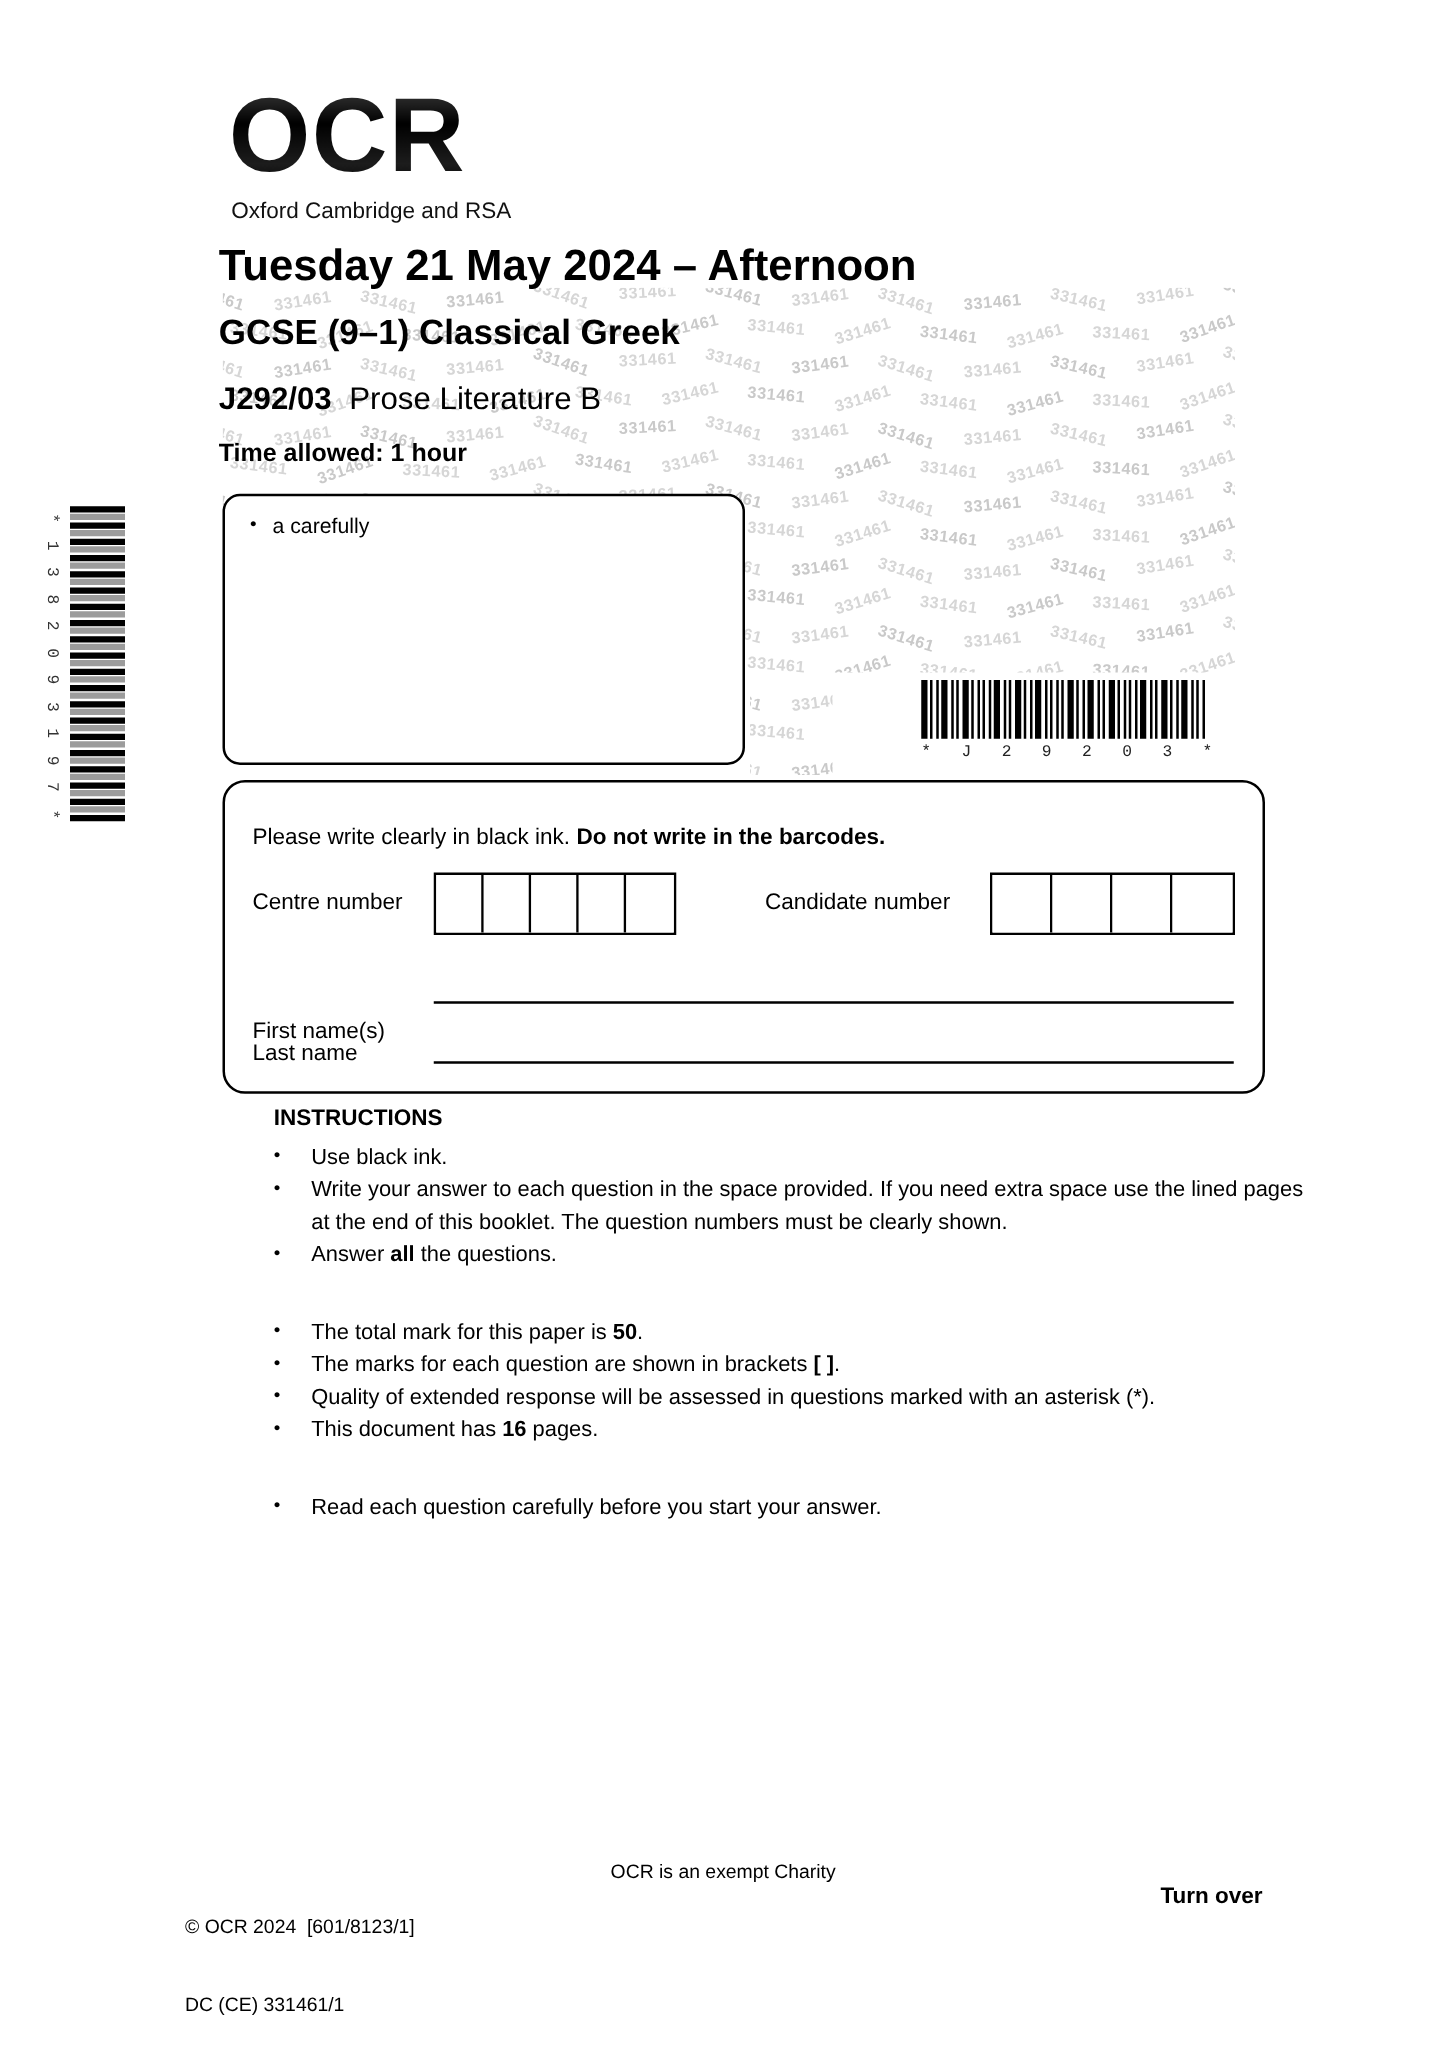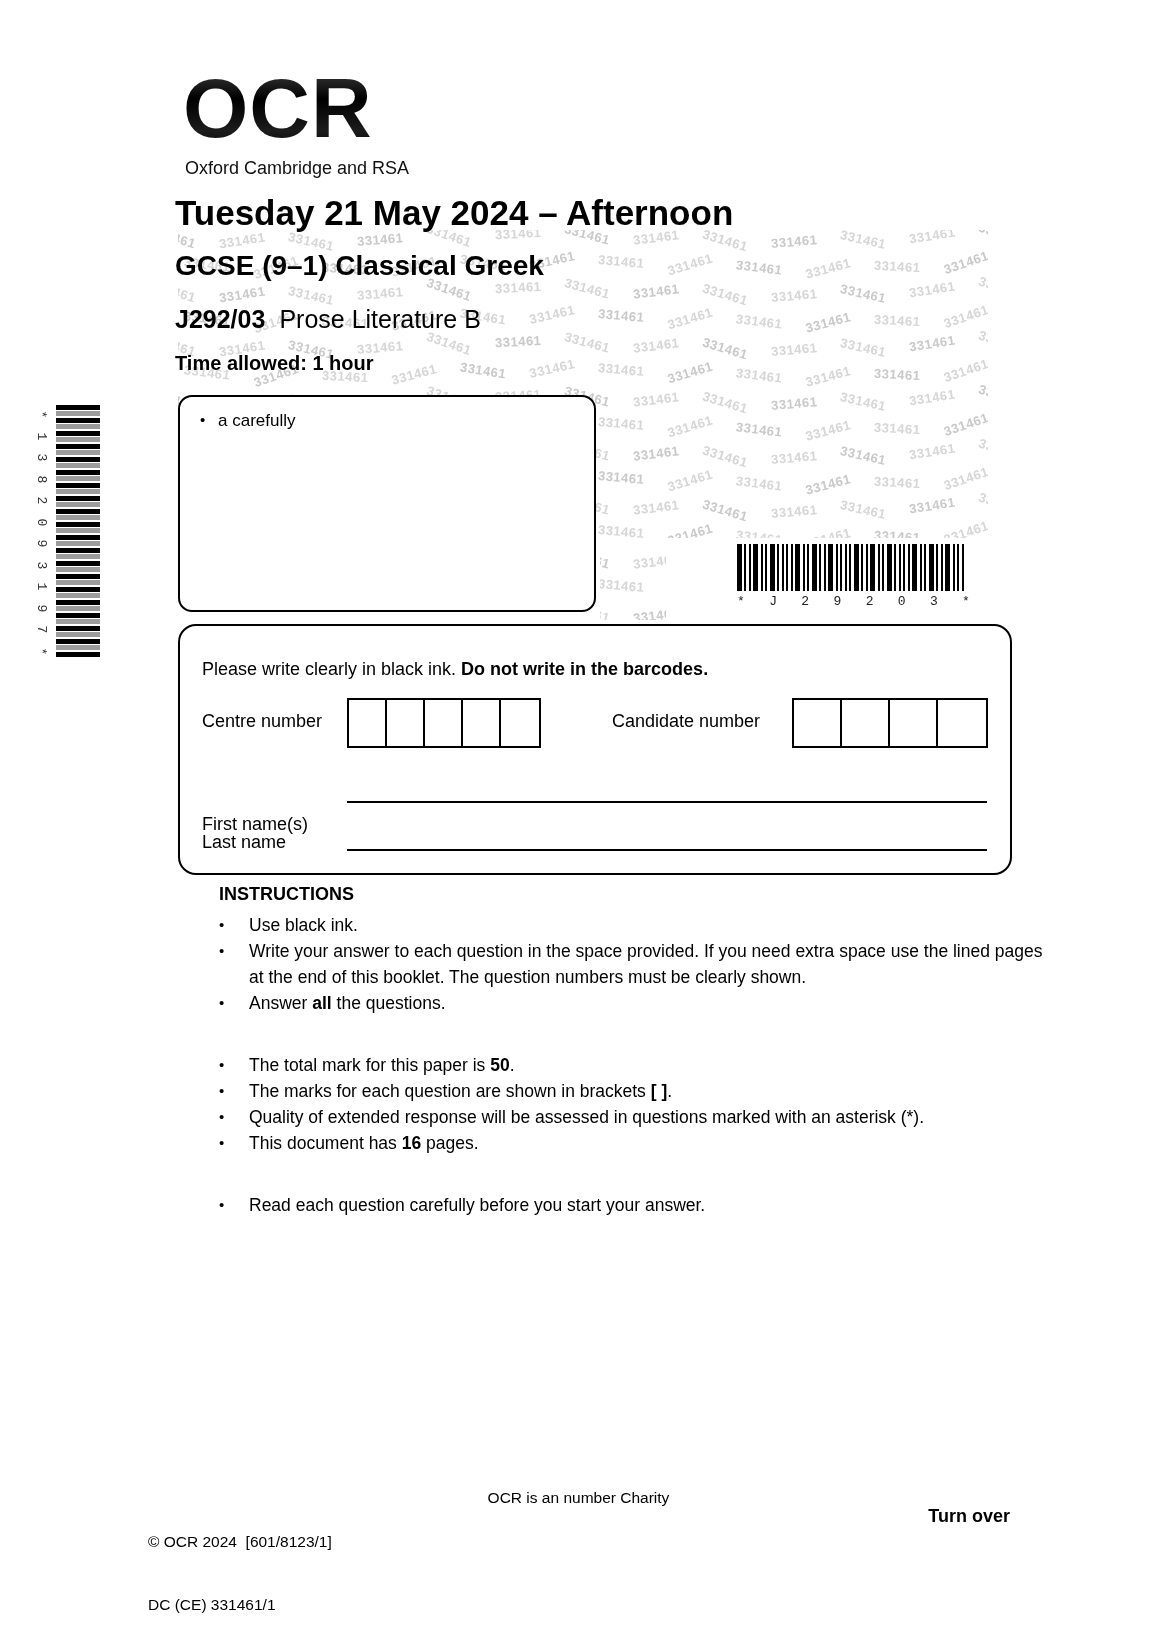--- a/index.html
+++ b/index.html
@@ -472,14 +472,14 @@
         <span class="bullet">•</span>
         <span class="btext">Read each question carefully before you start your answer.</span>
       </div>
     </div>
   </div>
 
 <div class="foot-left">
   <div>© OCR 2024  [601/8123/1]</div>
   <div>DC (CE) 331461/1</div>
 </div>
-<div class="foot-charity">OCR is an number Charity</div>
+<div class="foot-charity">OCR is an exempt Charity</div>
 <div class="foot-turnover">Turn over</div>
 
 </body></html>

